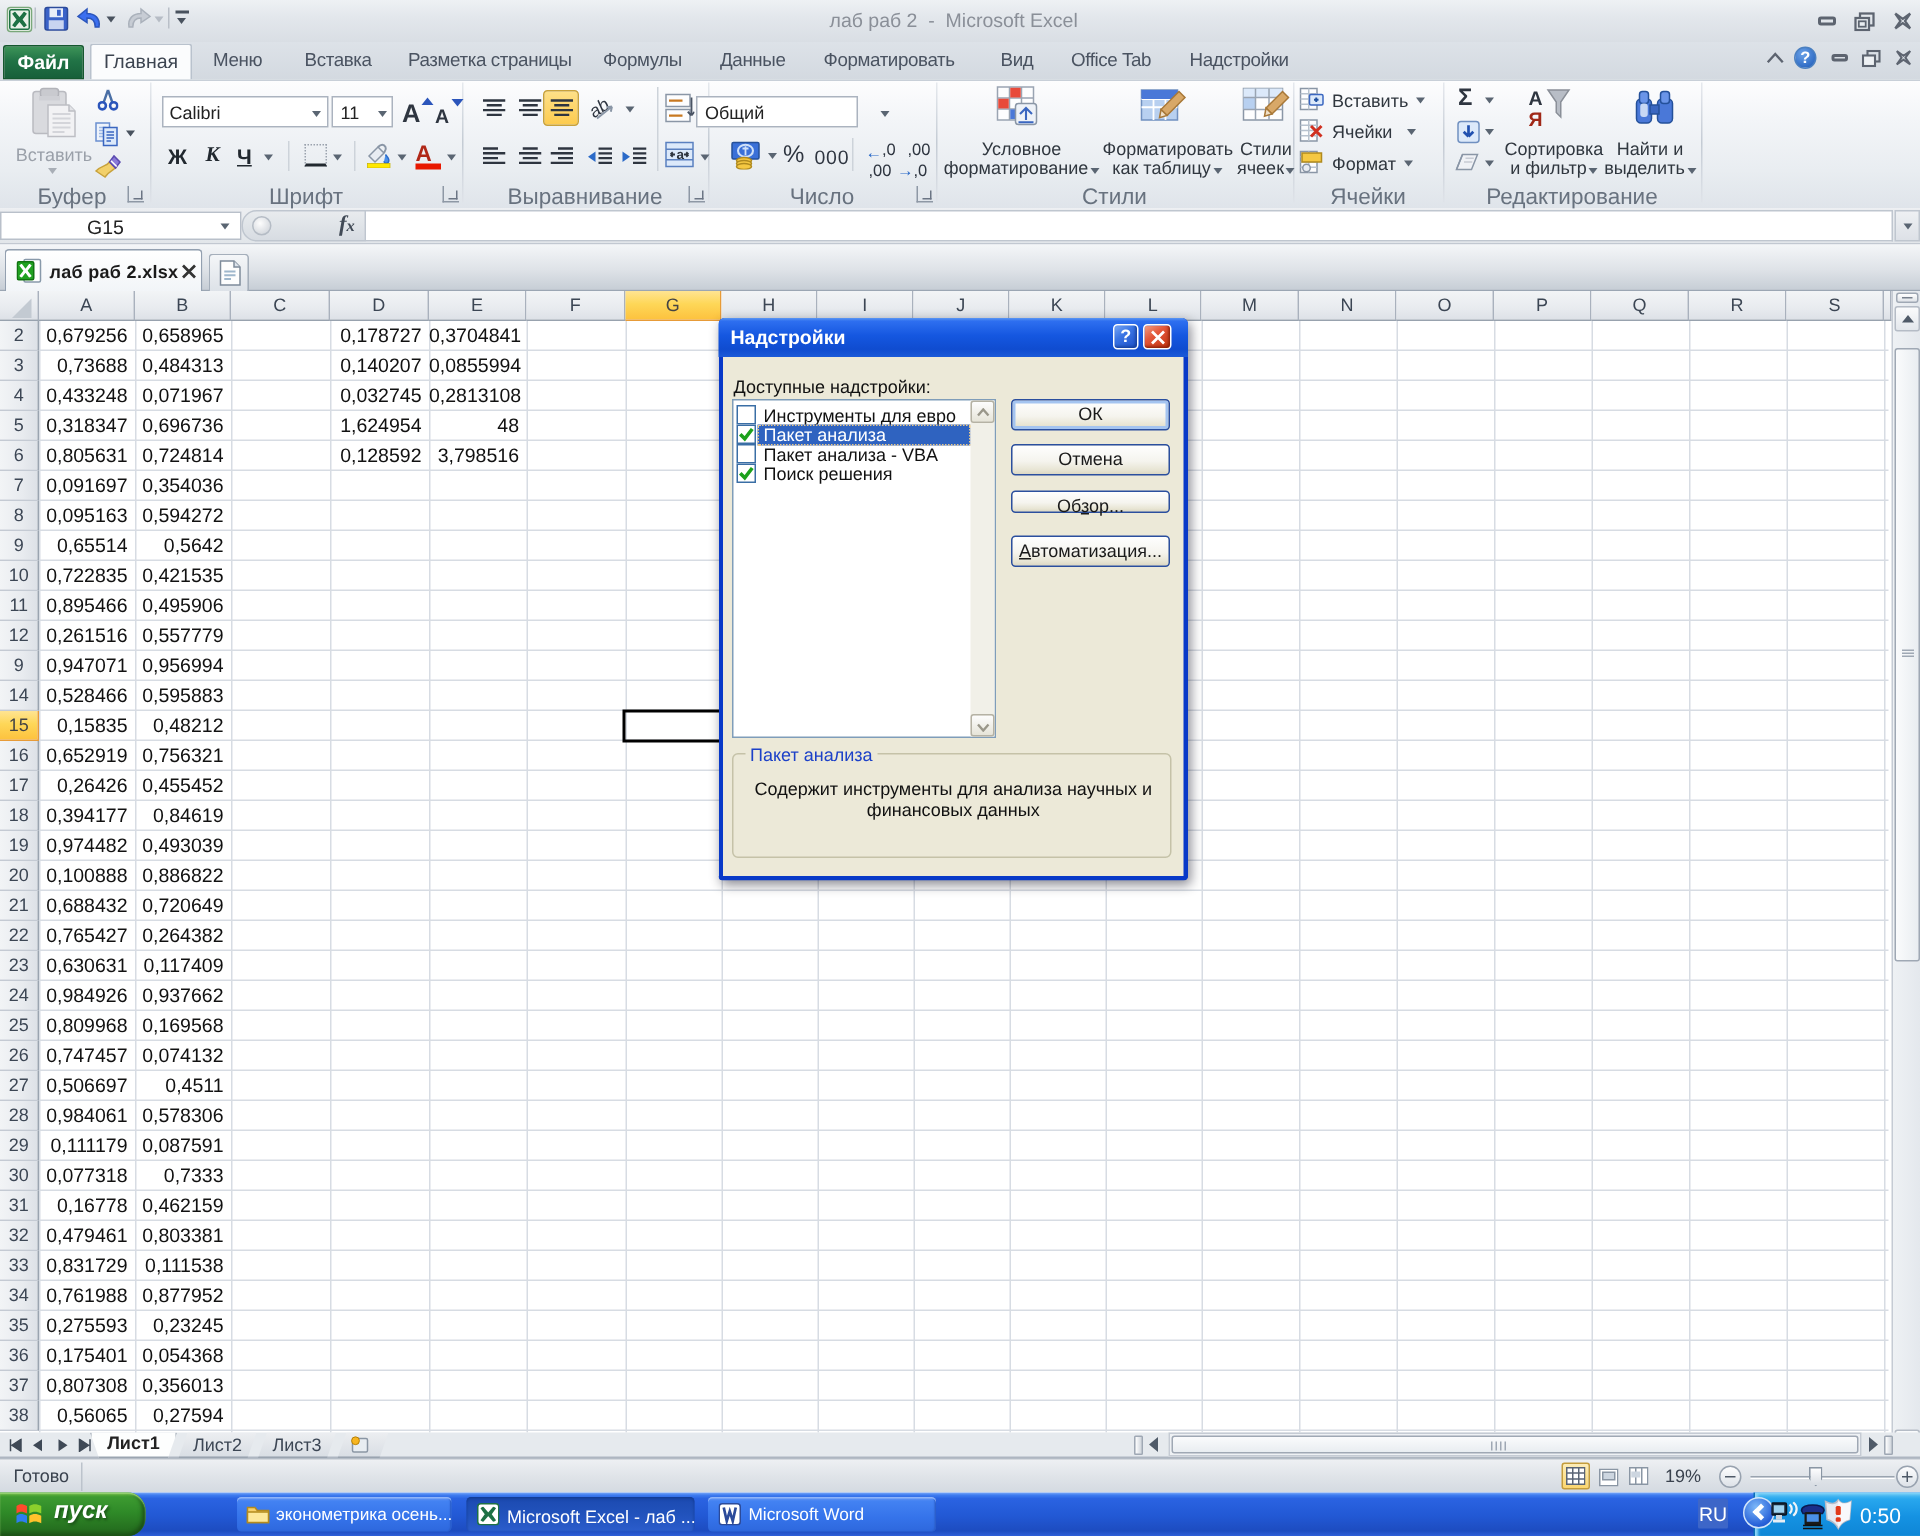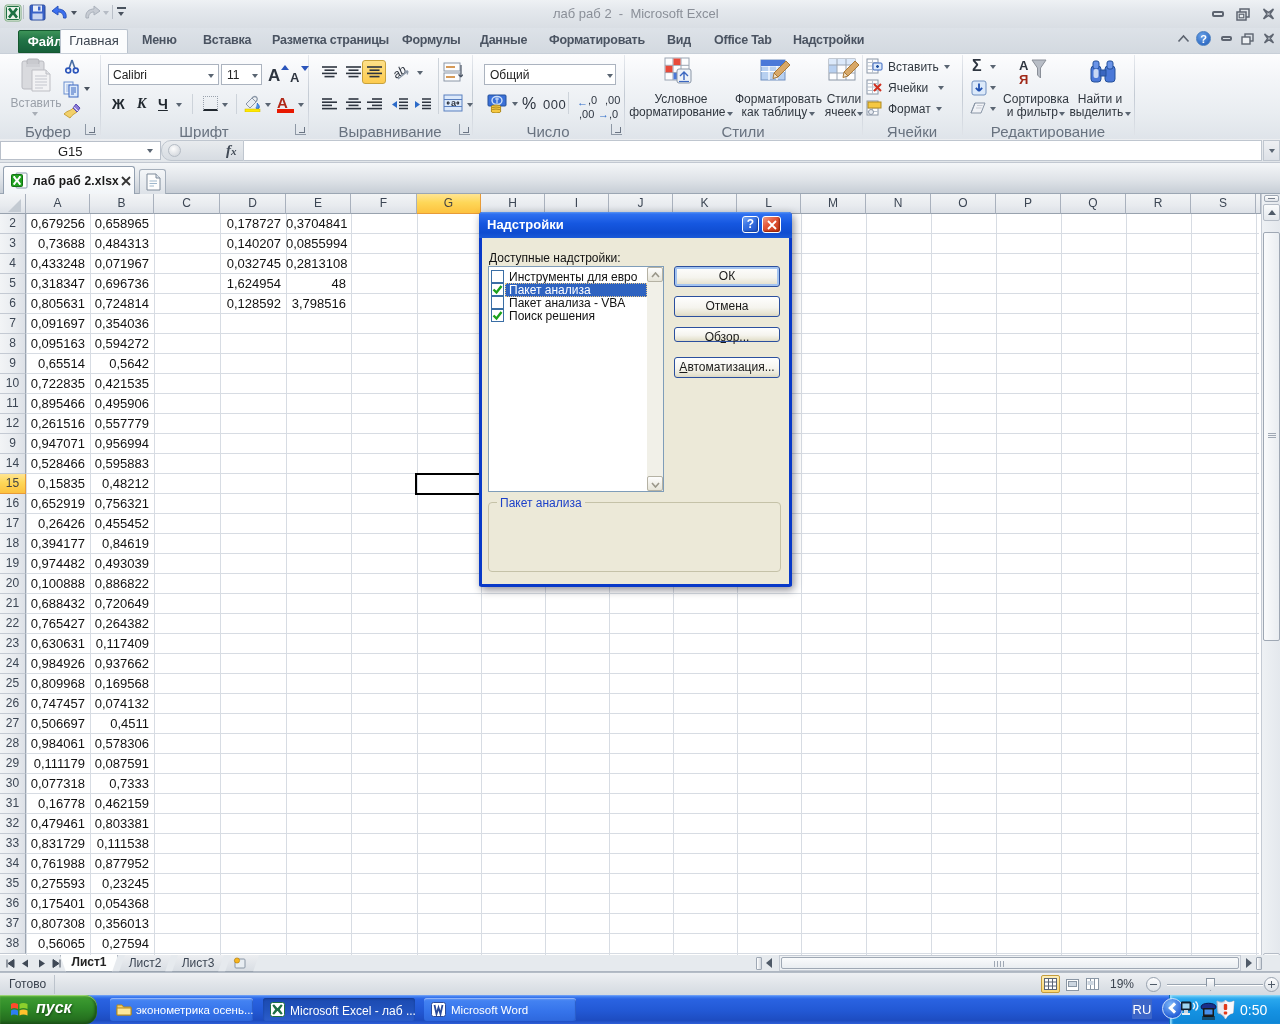--- a/index.html
+++ b/index.html
@@ -4,22 +4,22 @@
 *{margin:0;padding:0;box-sizing:border-box;}
 html,body{width:1280px;height:1024px;overflow:hidden;}
 body{font-family:"Liberation Sans",sans-serif;position:relative;background:#fff;}
 .ab{position:absolute;}
 
 #titlebar{left:0;top:0;width:1280px;height:28px;background:linear-gradient(180deg,#eef1f4 0%,#e3e7ec 40%,#d9dee4 100%);border-bottom:0;}
 #apptitle{left:553px;top:6px;width:200px;height:16px;font-size:13px;color:#8a8f98;white-space:nowrap;}
 .winbtn{top:8px;height:10px;color:#5d6470;}
 
 #tabrow{left:0;top:28px;width:1280px;height:25px;background:linear-gradient(180deg,#dde2e8 0%,#d3d9e0 100%);}
-#filetab{left:2px;top:2px;width:54px;height:23px;background:linear-gradient(180deg,#3d9458 0%,#217346 45%,#17603a 100%);border:1px solid #15582f;border-radius:2px 2px 0 0;color:#fff;font-size:13px;font-weight:bold;text-align:center;line-height:22px;margin-left:16px;}
-.rtab{top:5px;height:20px;font-size:12.5px;letter-spacing:-0.25px;color:#4a5361;white-space:nowrap;font-weight:bold;}
+#filetab{left:2px;top:2px;width:54px;height:23px;background:linear-gradient(180deg,#3d9458 0%,#217346 45%,#17603a 100%);border:1px solid #15582f;border-radius:2px 2px 0 0;color:#fff;font-size:13px;font-weight:bold;text-align:center;line-height:22px;}
+.rtab{top:5px;height:20px;font-size:12.5px;letter-spacing:-0.25px;color:#4a5361;white-space:nowrap;}
 #hometab{left:60px;top:1px;width:68px;height:24px;background:#fbfcfd;border:1px solid #b9c2cd;border-bottom:0;border-radius:2px 2px 0 0;text-align:center;line-height:22px;font-size:13px;color:#3c4450;}
 
 #ribbon{left:0;top:53px;width:1280px;height:86px;background:linear-gradient(180deg,#fdfdfe 0%,#f3f5f8 30%,#e9edf1 70%,#dfe4ea 100%);border-top:1px solid #c8cfd8;}
 #ribbon .gsep{top:1px;width:1px;height:80px;background:linear-gradient(180deg,#e6e9ee 0%,#c4cbd4 50%,#dfe3e9 100%);}
 .glabel{top:69px;height:13px;font-size:15px;color:#68727f;text-align:center;}
 .launch{top:70px;width:11px;height:11px;border:1px solid #8e98a5;border-right:0;border-top:0;}
 .launch:after{content:"";position:absolute;right:1px;bottom:1px;width:5px;height:5px;border-right:1px solid #6b7584;border-bottom:1px solid #6b7584;}
 .cbox{background:#fff;border:1px solid #abb3bf;font-size:12px;color:#222;}
 .dar{width:0;height:0;border-left:3px solid transparent;border-right:3px solid transparent;border-top:4px solid #5a6572;display:inline-block;}
 .rlbl{font-size:12px;color:#30373f;white-space:nowrap;}
@@ -40,21 +40,21 @@
 .vline{top:20px;width:1px;height:741px;background:#d7dce3;}
 .hline{left:26px;width:1233px;height:1px;background:#d7dce3;}
 .cell{height:20px;font-size:13px;color:#111;text-align:right;line-height:20px;}
 
 #shbar{left:0;top:955px;width:1280px;height:17px;background:#e6eaee;border-bottom:1px solid #aeb6c1;}
 .stab{top:0;height:17px;font-size:12px;color:#3c4654;text-align:center;}
 
 #sbar{left:0;top:972px;width:1280px;height:23px;background:linear-gradient(180deg,#eef0f3 0%,#e0e4e9 50%,#d4dae1 100%);border-top:1px solid #b4bcc6;}
 
 #taskbar{left:0;top:995px;width:1280px;height:29px;background:linear-gradient(180deg,#7ca9f8 0%,#3e7cf0 6%,#2a63e2 14%,#2258d4 55%,#1d4cc0 88%,#2e5fd8 100%);}
-.task{top:3px;height:23px;border-radius:3px;font-size:12px;color:#fff;white-space:nowrap;overflow:hidden;}
+.task{top:3px;height:23px;border-radius:3px;font-size:12px;color:#fff;white-space:nowrap;overflow:hidden;margin-left:48px;}
 .taskn{background:linear-gradient(180deg,#6d9cf6 0%,#4382f2 12%,#3573ea 60%,#2e68dd 100%);box-shadow:inset 0 1px 0 #8fb4f9,inset -1px 0 1px #2a5cc8;}
 .taska{background:linear-gradient(180deg,#1c4ab0 0%,#2152bc 50%,#2b5dcc 100%);box-shadow:inset 0 1px 2px #123a90;}
 
 #dlg{left:479px;top:212px;width:313px;height:375px;border:3px solid #0839c8;border-top:0;border-radius:4px 4px 3px 3px;background:#ece9d8;box-shadow:2px 3px 8px rgba(0,0,20,.45);}
 #dtitle{left:-3px;top:0px;width:313px;height:26px;background:linear-gradient(180deg,#5a96f2 0%,#2e6ff0 8%,#1557e0 45%,#0f4cd0 80%,#1b5ad8 100%);border-radius:4px 4px 0 0;color:#fff;font-weight:bold;font-size:13px;}
 .xpbtn{background:linear-gradient(180deg,#fefefe 0%,#f5f4ee 55%,#e8e5d4 85%,#dcd8c4 100%);border:1px solid #2b4f9e;border-radius:3px;font-size:12px;color:#1a1a1a;text-align:center;}
 </style></head><body>
 
 <div id="titlebar" class="ab">
  <svg class="ab" style="left:4px;top:4px" width="18" height="18" viewBox="0 0 18 18">
@@ -278,21 +278,21 @@
  <path d="M18 3 V15 M18 15 L15.5 12.5 M18 15 L20 12.5" stroke="#4a5464" stroke-width="1.2" fill="none"></path>
 </svg>
 <svg class="ab" style="left:443px;top:40px" width="20" height="18" viewBox="0 0 20 18">
  <rect x="1" y="1" width="18" height="16" fill="#dce9fa" stroke="#5a80c0"></rect>
  <path d="M1 5.5 H19 M1 12.5 H19" stroke="#5a80c0"></path>
  <path d="M4 9 L7 9 M13 9 L16 9 M4 9 L5.5 7.5 M4 9 L5.5 10.5 M16 9 L14.5 7.5 M16 9 L14.5 10.5" stroke="#2e3540" stroke-width="1.2"></path>
  <text x="8" y="12" font-size="9" font-weight="bold" fill="#2e3540">a</text>
 </svg>
 <div class="ab dar" style="left:467px;top:49px"></div>
 
-<div class="ab cbox" style="left:484px;top:10px;width:132px;height:21px">
+<div class="ab cbox" style="left:464px;top:10px;width:108px;height:21px">
       <div class="ab" style="left:5px;top:3px">Общий</div>
       <div class="ab dar" style="left:122px;top:9px"></div>
     </div>
 <svg class="ab" style="left:487px;top:40px" width="22" height="19" viewBox="0 0 22 19">
  <rect x="1" y="1" width="18" height="11" rx="1" fill="#3a70d8" stroke="#24509a"></rect>
  <ellipse cx="10" cy="6.5" rx="5" ry="4" fill="none" stroke="#cfe0f8" stroke-width="1.4"></ellipse>
  <path d="M10 3.5 V9.5 M8 5 H12" stroke="#cfe0f8" stroke-width="1.2"></path>
  <g>
         <ellipse cx="9" cy="13" rx="5" ry="2" fill="#f5c842" stroke="#b08a1e"></ellipse>
         <ellipse cx="9" cy="15" rx="5" ry="2" fill="#f5c842" stroke="#b08a1e"></ellipse>
@@ -808,13 +808,14 @@
           </svg>
         </div>
   </div>
  </div>
  <div class="ab xpbtn" style="left:192px;top:54px;width:106px;height:21px;line-height:19px;box-shadow:inset 0 0 0 2px #a4c4f0">ОК</div>
  <div class="ab xpbtn" style="left:192px;top:84px;width:106px;height:21px;line-height:19px">Отмена</div>
  <div class="ab xpbtn" style="left:192px;top:115px;width:106px;height:15px;line-height:19px">Об<span style="text-decoration:underline">з</span>ор...</div>
  <div class="ab xpbtn" style="left:192px;top:145px;width:106px;height:21px;line-height:19px"><span style="text-decoration:underline">А</span>втоматизация...</div>
  <div class="ab" style="left:6px;top:290px;width:293px;height:70px;border:1px solid #c5c2a8;border-radius:4px">
   <div class="ab" style="left:8px;top:-7px;background:#ece9d8;padding:0 3px;font-size:12px;color:#1d41c8">Пакет анализа</div>
+  <div class="ab" style="left:0;top:16px;width:293px;font-size:12px;color:#111;text-align:center;line-height:14px">Содержит инструменты для анализа научных и<br>финансовых данных</div>
  </div>
 </div>
 </body></html>

